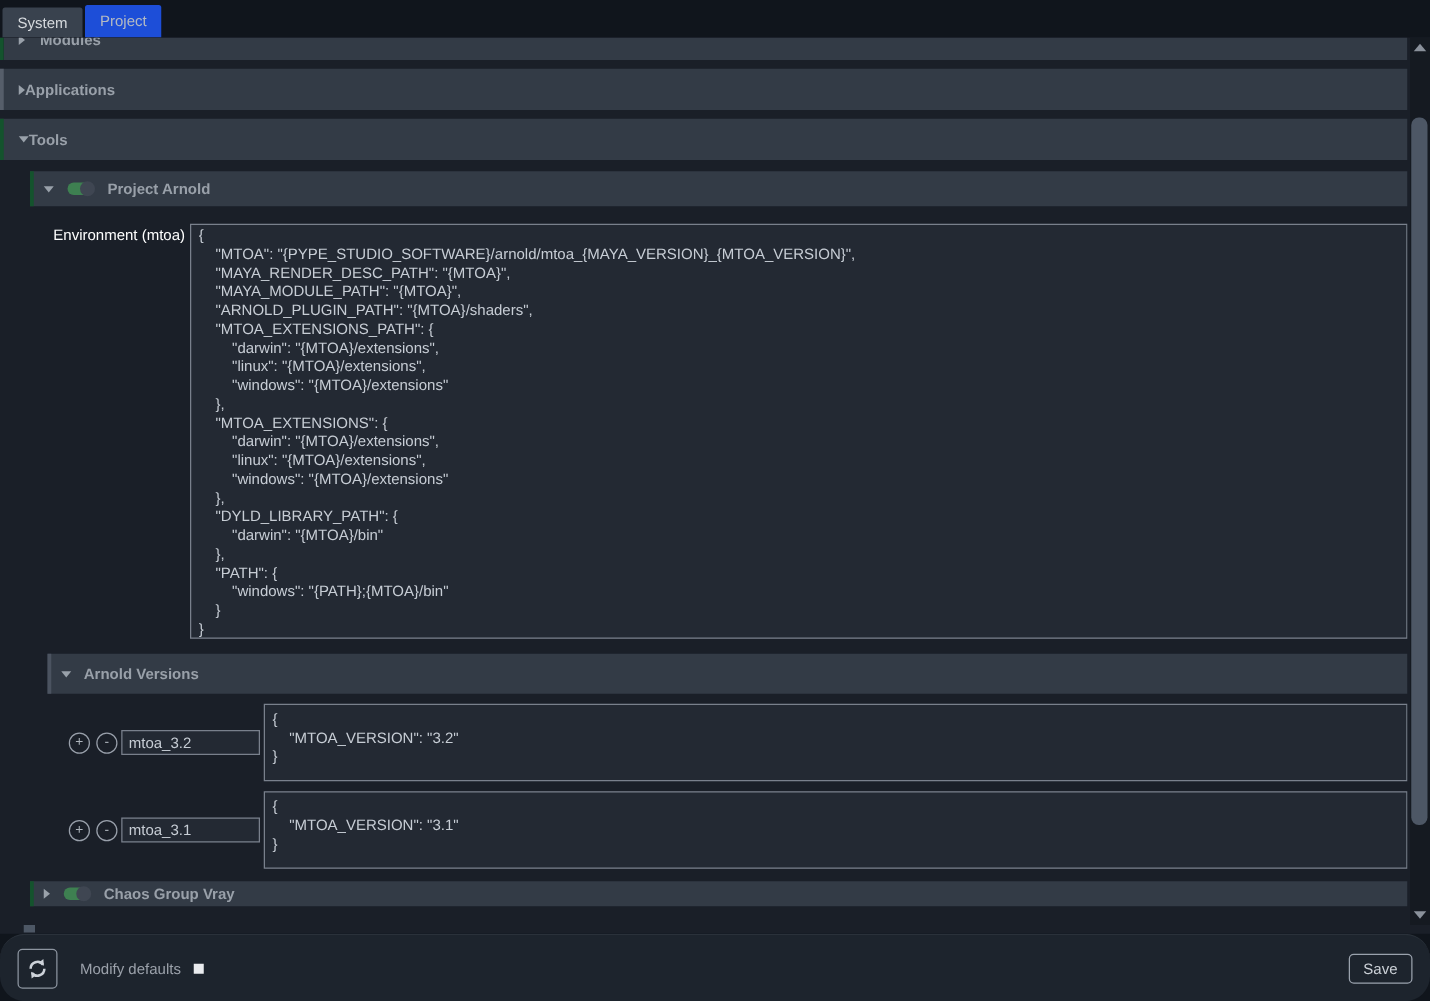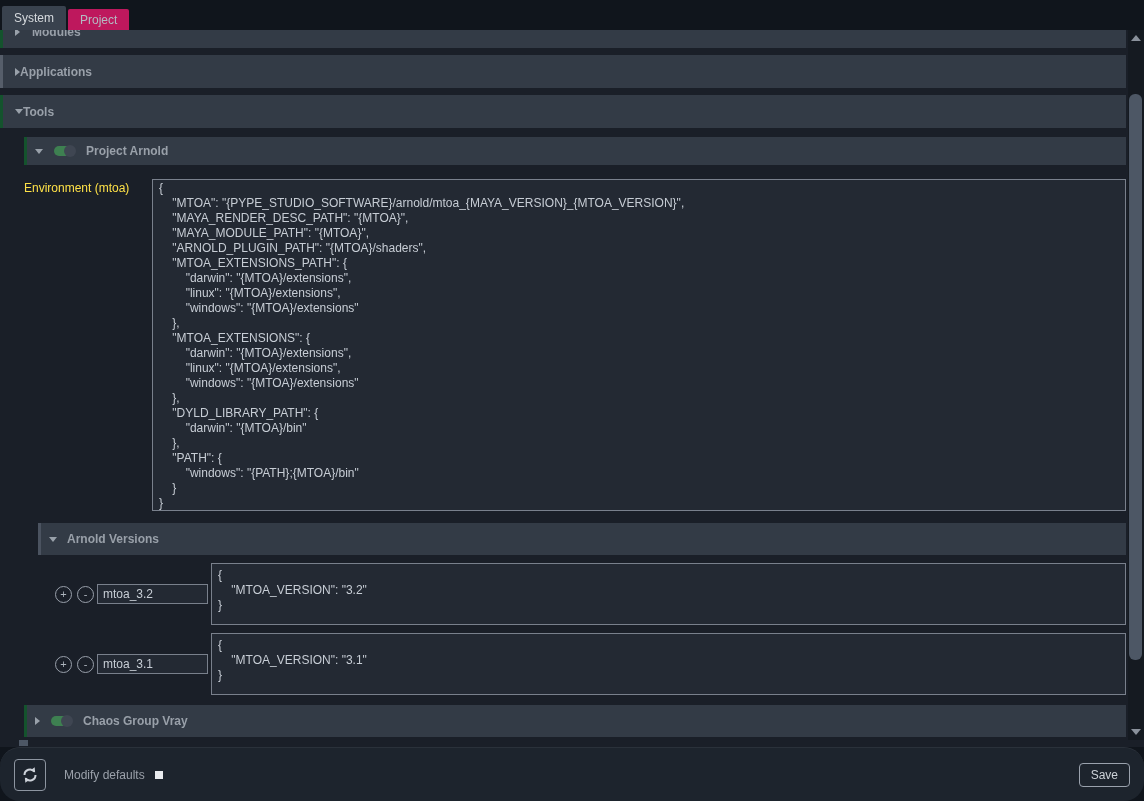--- a/index.html
+++ b/index.html
@@ -7,22 +7,22 @@
   body { font-family:"Liberation Sans", sans-serif; }
   .app {
     position:relative; width:1144px; height:801px;
     background:#10151c; overflow:hidden;
     display:flex; flex-direction:column;
   }
 
   
   .tabbar { height:30px; background:#10151c; display:flex; align-items:flex-end; padding-left:2px; flex:0 0 auto; }
   .tab {
-    height:21px; padding:0 12px; display:flex; align-items:center;
-    font-size:12px; color:#b4bac2; background:#be185d;
+    height:26px; padding:0 12px; display:flex; align-items:center;
+    font-size:12px; color:#b4bac2; background:#1d4ed8;
     border-radius:2px 2px 0 0; margin-right:2px; cursor:default;
   }
   .tab.active { height:24px; background:#39424e; color:#d6dade; }
 
   
   .main { flex:0 0 710px; display:flex; background:#1a1f28; }
   .content { width:1126px; overflow:hidden; }
 
   .hrow {
     background:#333b46; display:flex; align-items:center;
@@ -39,21 +39,21 @@
   .arrow-right { width:0; height:0; border-top:4px solid transparent; border-bottom:4px solid transparent; border-left:5px solid #99a1aa; }
   .arrow-down  { width:0; height:0; border-left:4px solid transparent; border-right:4px solid transparent; border-top:5px solid #99a1aa; }
 
   .tools-body { margin:9px 0 0 24px; }
 
   .sub-hrow { height:28px; gap:11px; padding-left:8px; }
   .toggle { width:21px; height:10px; border-radius:5px; background:#3e8051; position:relative; flex:0 0 auto; }
   .toggle::after { content:''; position:absolute; right:-1px; top:-1px; width:12px; height:12px; border-radius:50%; background:#3f4652; }
 
   .env-row { display:flex; margin-top:14px; }
-  .env-label { width:124px; flex:0 0 auto; text-align:left; padding-top:2px; font-size:12px; color:#fde047; }
+  .env-label { width:124px; flex:0 0 auto; text-align:right; padding-top:2px; font-size:12px; color:#ffffff; }
 
   textarea.code {
     background:#232933; border:1px solid #79808c; color:#c7cdd5;
     font-family:"Liberation Sans", sans-serif; font-size:12px; line-height:15px;
     padding:1px 6px; resize:none; overflow:hidden; white-space:pre; display:block;
   }
   .env-area { flex:1; height:332px; margin-left:4px; }
 
   .versions { margin:12px 0 0 14px; }
   .versions-header { height:32px; gap:10px; padding-left:8px; border-left:3px solid #4b5360; }
@@ -63,21 +63,21 @@
     width:17px; height:17px; border-radius:50%; border:1px solid #99a0ab;
     background:transparent; color:#aeb5bd; font-size:11px; line-height:14px;
     display:flex; align-items:center; justify-content:center; margin-right:5px; cursor:default;
   }
   .vname {
     width:111px; height:20px; background:#232933; border:1px solid #79808c;
     color:#c7cdd5; font-family:"Liberation Sans", sans-serif; font-size:12px; padding:0 5px; margin-left:-2px;
   }
   .vrow textarea.code { flex:1; height:62px; margin-left:3px; padding-top:4px; }
 
-  .vray-row { height:32px; margin-top:10px; gap:11px; padding-left:8px; }
+  .vray-row { height:20px; margin-top:10px; gap:11px; padding-left:8px; }
 
   
   .vscroll { width:16px; background:#151a21; position:relative; flex:0 0 auto; margin-left:2px; }
   .vs-btn { position:absolute; left:0; width:16px; height:16px; display:flex; align-items:center; justify-content:center; }
   .vs-up { top:0; } .vs-down { bottom:0; }
   .tri-up   { width:0; height:0; border-left:5px solid transparent; border-right:5px solid transparent; border-bottom:6px solid #8a919b; }
   .tri-down { width:0; height:0; border-left:5px solid transparent; border-right:5px solid transparent; border-top:6px solid #8a919b; }
   .vs-thumb { position:absolute; left:1px; top:64px; width:13px; height:566px; border-radius:6px; background:#4d5765; }
 
   

